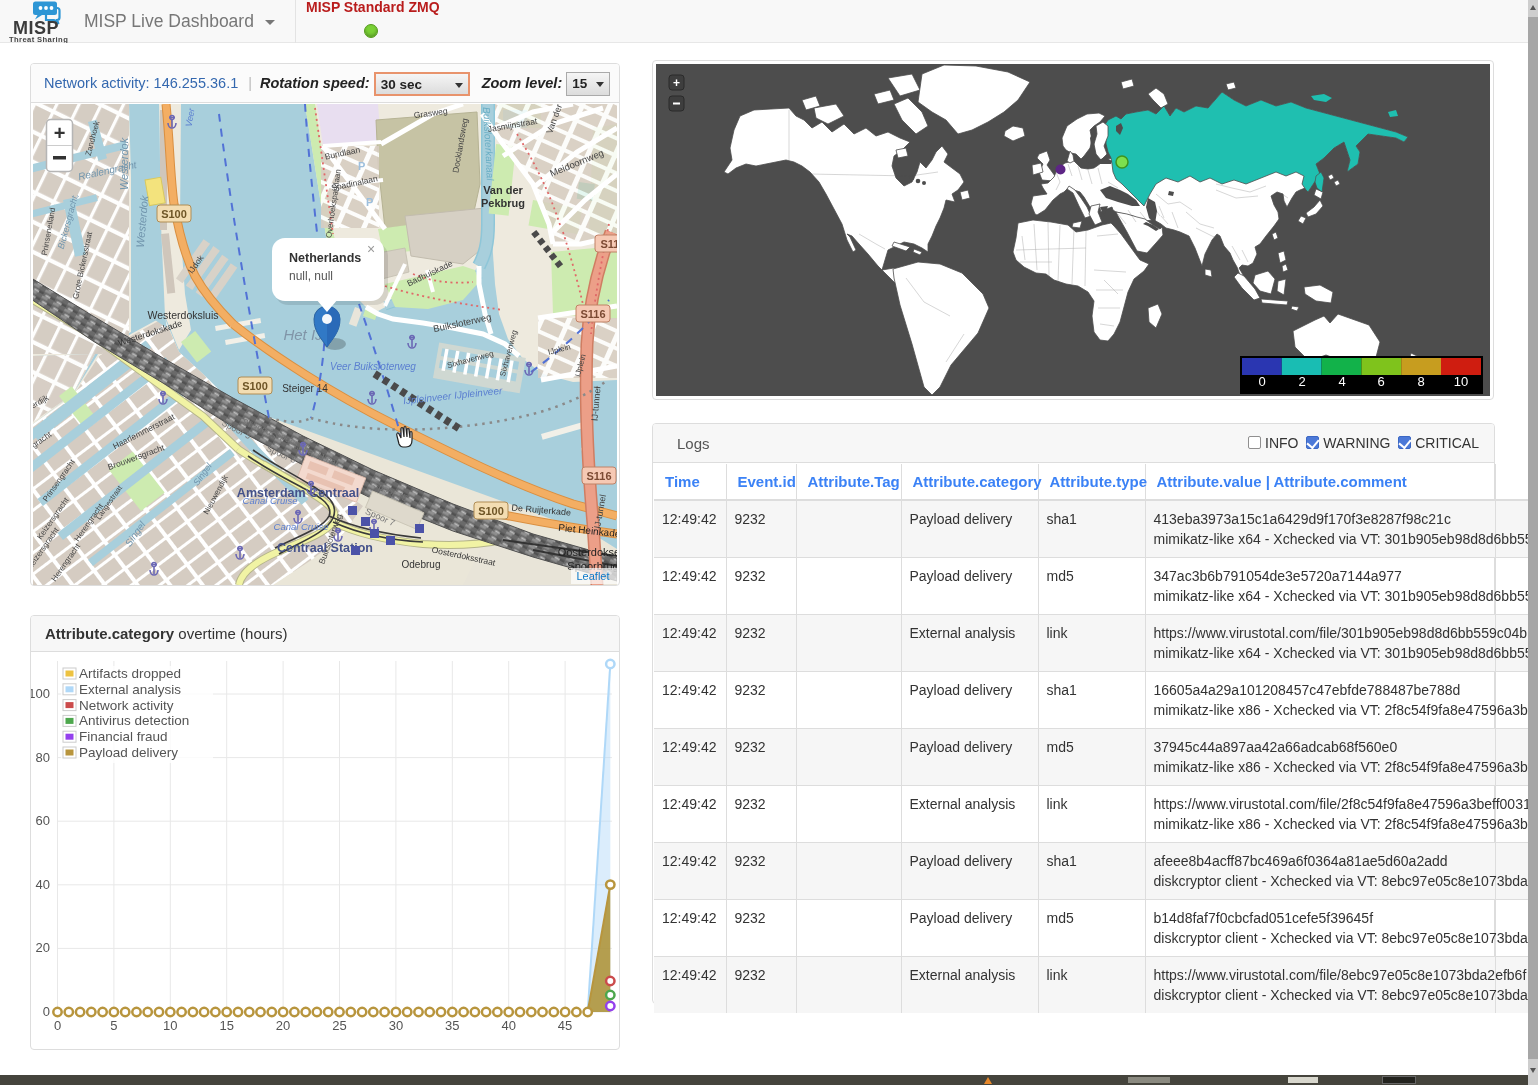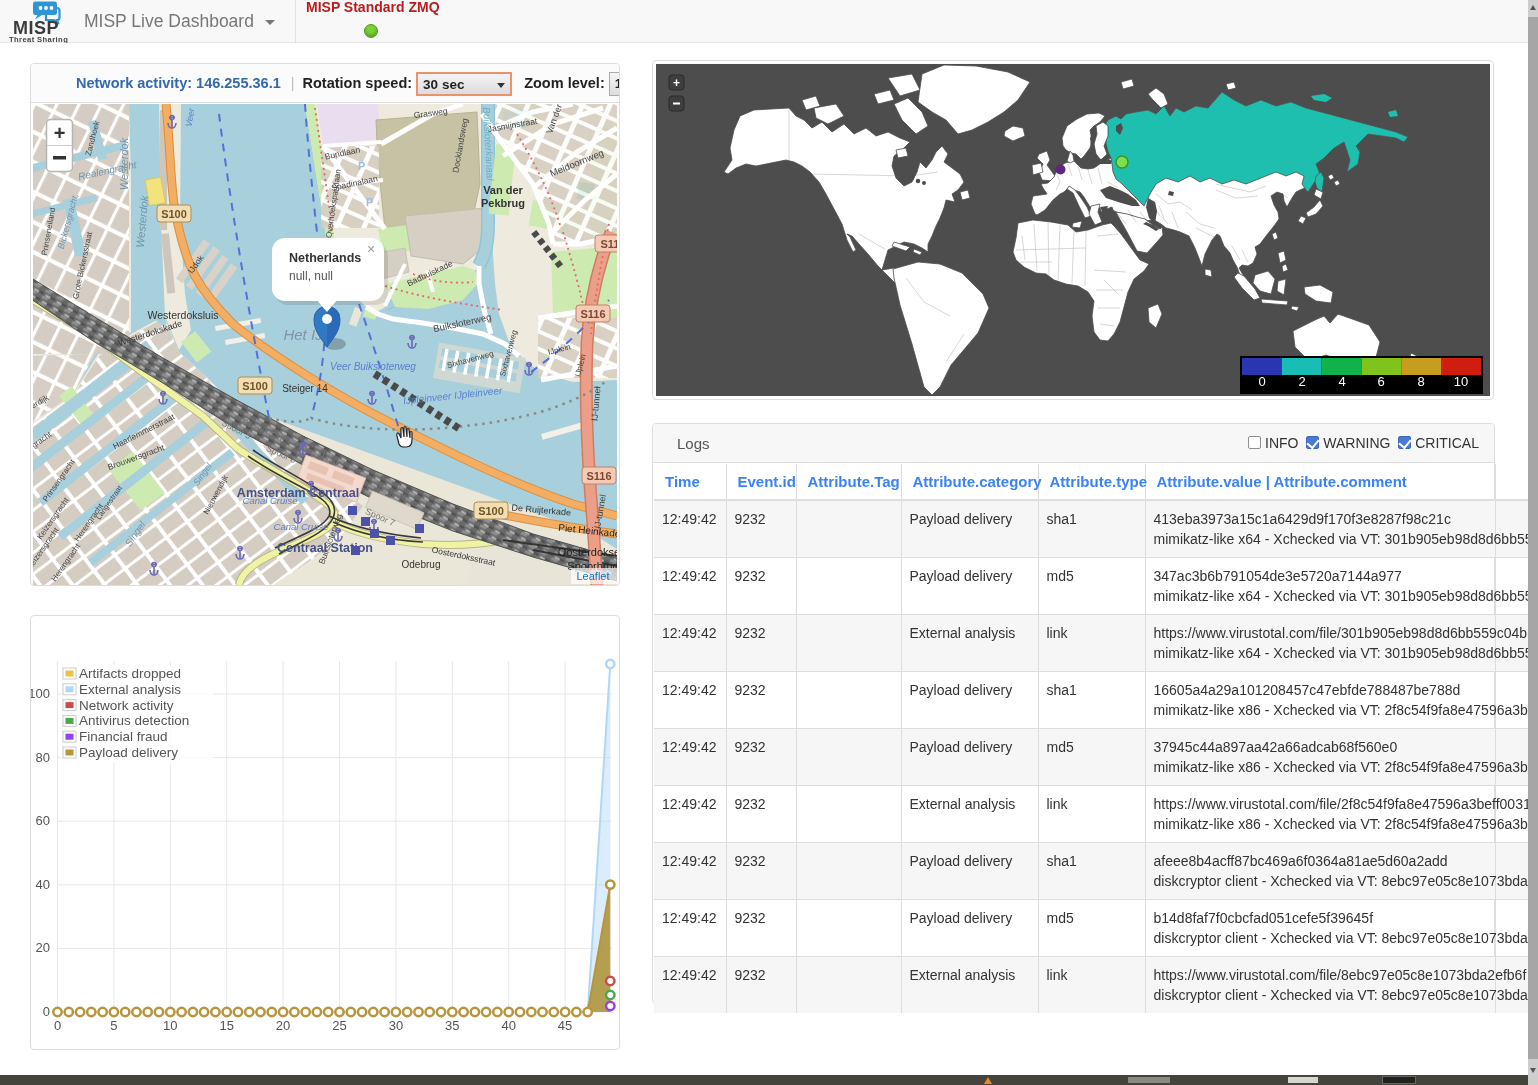--- a/index.html
+++ b/index.html
@@ -20,22 +20,22 @@
 #zmqdot { position:absolute; left:364px; top:24px; width:14px; height:14px; border-radius:50%;
   background:#7ad135; border:1px solid #569a1f; box-shadow:inset 0 -2px 3px rgba(0,0,0,.25); }
 
 
 .panel { position:absolute; background:#fff; border:1px solid #ddd; border-radius:4px; }
 .phead { background:#f7f7f7; border-bottom:1px solid #ddd; border-radius:3px 3px 0 0; }
 
 
 #p-map { left:30px; top:63px; width:590px; height:523px; }
 #p-map .phead { height:39px; line-height:39px; font-size:14.5px; padding-left:13px; background:#fbfbfb; white-space:nowrap; overflow:hidden;}
-#netact { color:#3468af; font-weight:bold;margin-left:32px; }
-.lbl { font-weight:bold; color:#222; }
+#netact { color:#3468af; font-weight:normal; }
+.lbl { font-weight:bold; font-style:italic; color:#222; }
 .sel { display:inline-block; vertical-align:middle; height:24px; line-height:22px;
   background:linear-gradient(#f5f5f5,#dcdcdc); border:1px solid #aaa; border-radius:0;
   font-size:13.5px; font-weight:bold; color:#222; padding:0 5px; font-style:normal;}
 .sel .car { display:inline-block; width:0; height:0; margin-left:5px; vertical-align:middle;
   border-left:4px solid transparent; border-right:4px solid transparent; border-top:5px solid #333; }
 #sel1 { border:2px solid #e8936c; width:96px; }
 #leafmap { position:absolute; left:2px; top:40px; width:584px; height:481px; overflow:hidden; }
 
 
 #p-chart { left:30px; top:615px; width:590px; height:435px; }
@@ -490,20 +490,21 @@
 <line x1="14" y1="41.5" x2="39" y2="41.5" stroke="#ccc" stroke-width="1"></line>
 <text x="26.5" y="36" font-size="20" font-weight="bold" fill="#333" text-anchor="middle">+</text>
 <rect x="20" y="52" width="13" height="3.5" fill="#333"></rect>
 </g>
 <rect x="538" y="464" width="46" height="16" fill="#ffffff" opacity="0.7"></rect>
 <text x="560" y="476" font-size="11" fill="#0b78c9" text-anchor="middle">Leaflet</text>
 </svg></div>
   </div>
 
   <div class="panel" id="p-chart">
+    <div class="phead"><b>Attribute.category</b> overtime (hours)</div>
     <div id="chartbody">
 <svg width="588" height="396" viewBox="0 0 588 396" font-family="Liberation Sans">
   <g stroke="#e8e8e8" stroke-width="1">
     <line x1="26.5" y1="8" x2="26.5" y2="359"></line>
             <line x1="82.9" y1="8" x2="82.9" y2="359"></line>
     <line x1="139.3" y1="8" x2="139.3" y2="359"></line>
             <line x1="195.7" y1="8" x2="195.7" y2="359"></line>
     <line x1="252.1" y1="8" x2="252.1" y2="359"></line>
             <line x1="308.5" y1="8" x2="308.5" y2="359"></line>
     <line x1="364.9" y1="8" x2="364.9" y2="359"></line>

